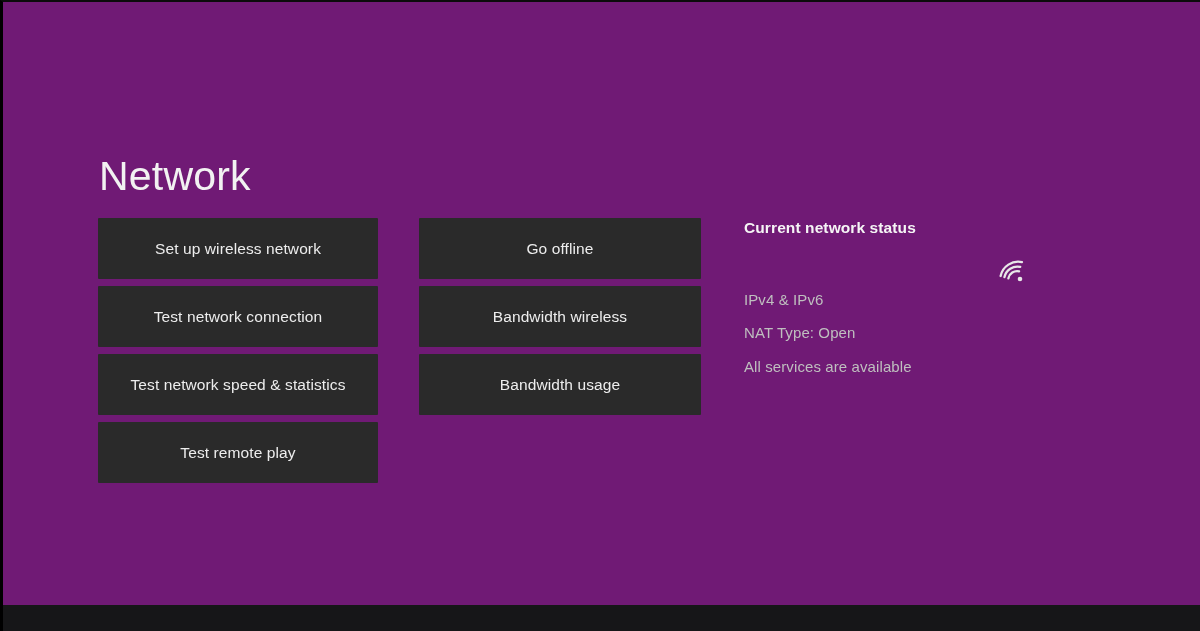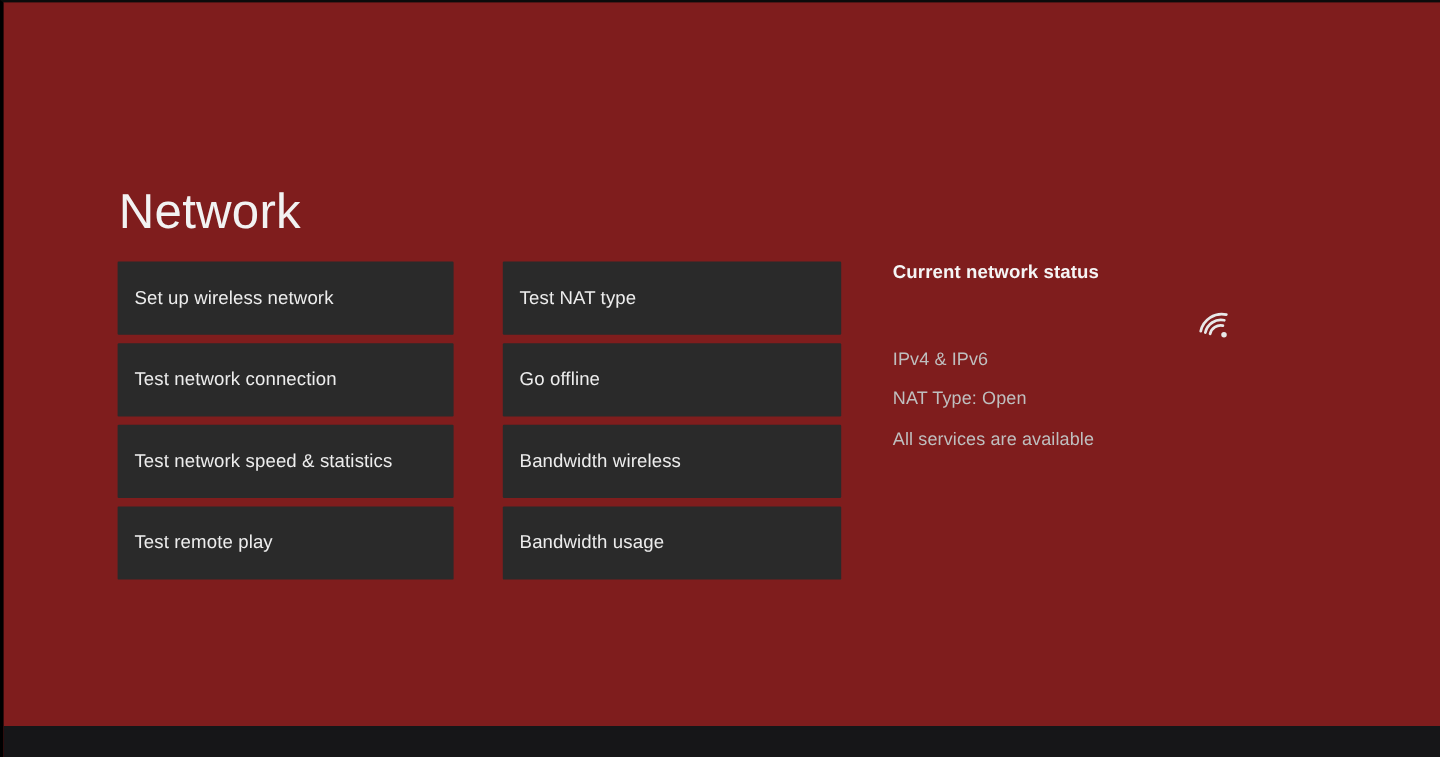--- a/index.html
+++ b/index.html
@@ -13,21 +13,21 @@
     height: 631px;
     overflow: hidden;
     font-family: "Liberation Sans", sans-serif;
     -webkit-font-smoothing: antialiased;
   }
 
   .screen {
     position: relative;
     width: 1200px;
     height: 631px;
-    background: #7f1d1d;
+    background: #701a75;
     box-sizing: border-box;
     border-left: 3px solid #000000;
     border-top: 2px solid #0b0b0b;
     overflow: hidden;
   }
 
   
   .bottom-strip {
     position: absolute;
     left: 0;
@@ -74,20 +74,21 @@
     display: flex;
     align-items: center;
     padding: 0 14px;
     box-sizing: border-box;
     color: #ededed;
     font-size: 15.5px;
     font-weight: 400;
     letter-spacing: 0.1px;
     white-space: nowrap;
     border-radius: 1px;
+    justify-content: center;
   }
 
   
   .tile.selected {
     background: #2d2d2d;
     outline: none;
     box-shadow:
       0 0 0 2px #1b1b1d,
       0 0 0 4px #2f6fe8,
       0 0 7px 4px rgba(47, 111, 232, 0.40);
@@ -160,23 +161,20 @@
       <div class="tile">
         <span>Test network speed &amp; statistics</span>
       </div>
       <div class="tile">
         <span>Test remote play</span>
       </div>
     </div>
 
     <div class="tile-column col-mid">
       <div class="tile">
-        <span>Test NAT type</span>
-      </div>
-      <div class="tile">
         <span>Go offline</span>
       </div>
       <div class="tile">
         <span>Bandwidth wireless</span>
       </div>
       <div class="tile">
         <span>Bandwidth usage</span>
       </div>
     </div>
 

